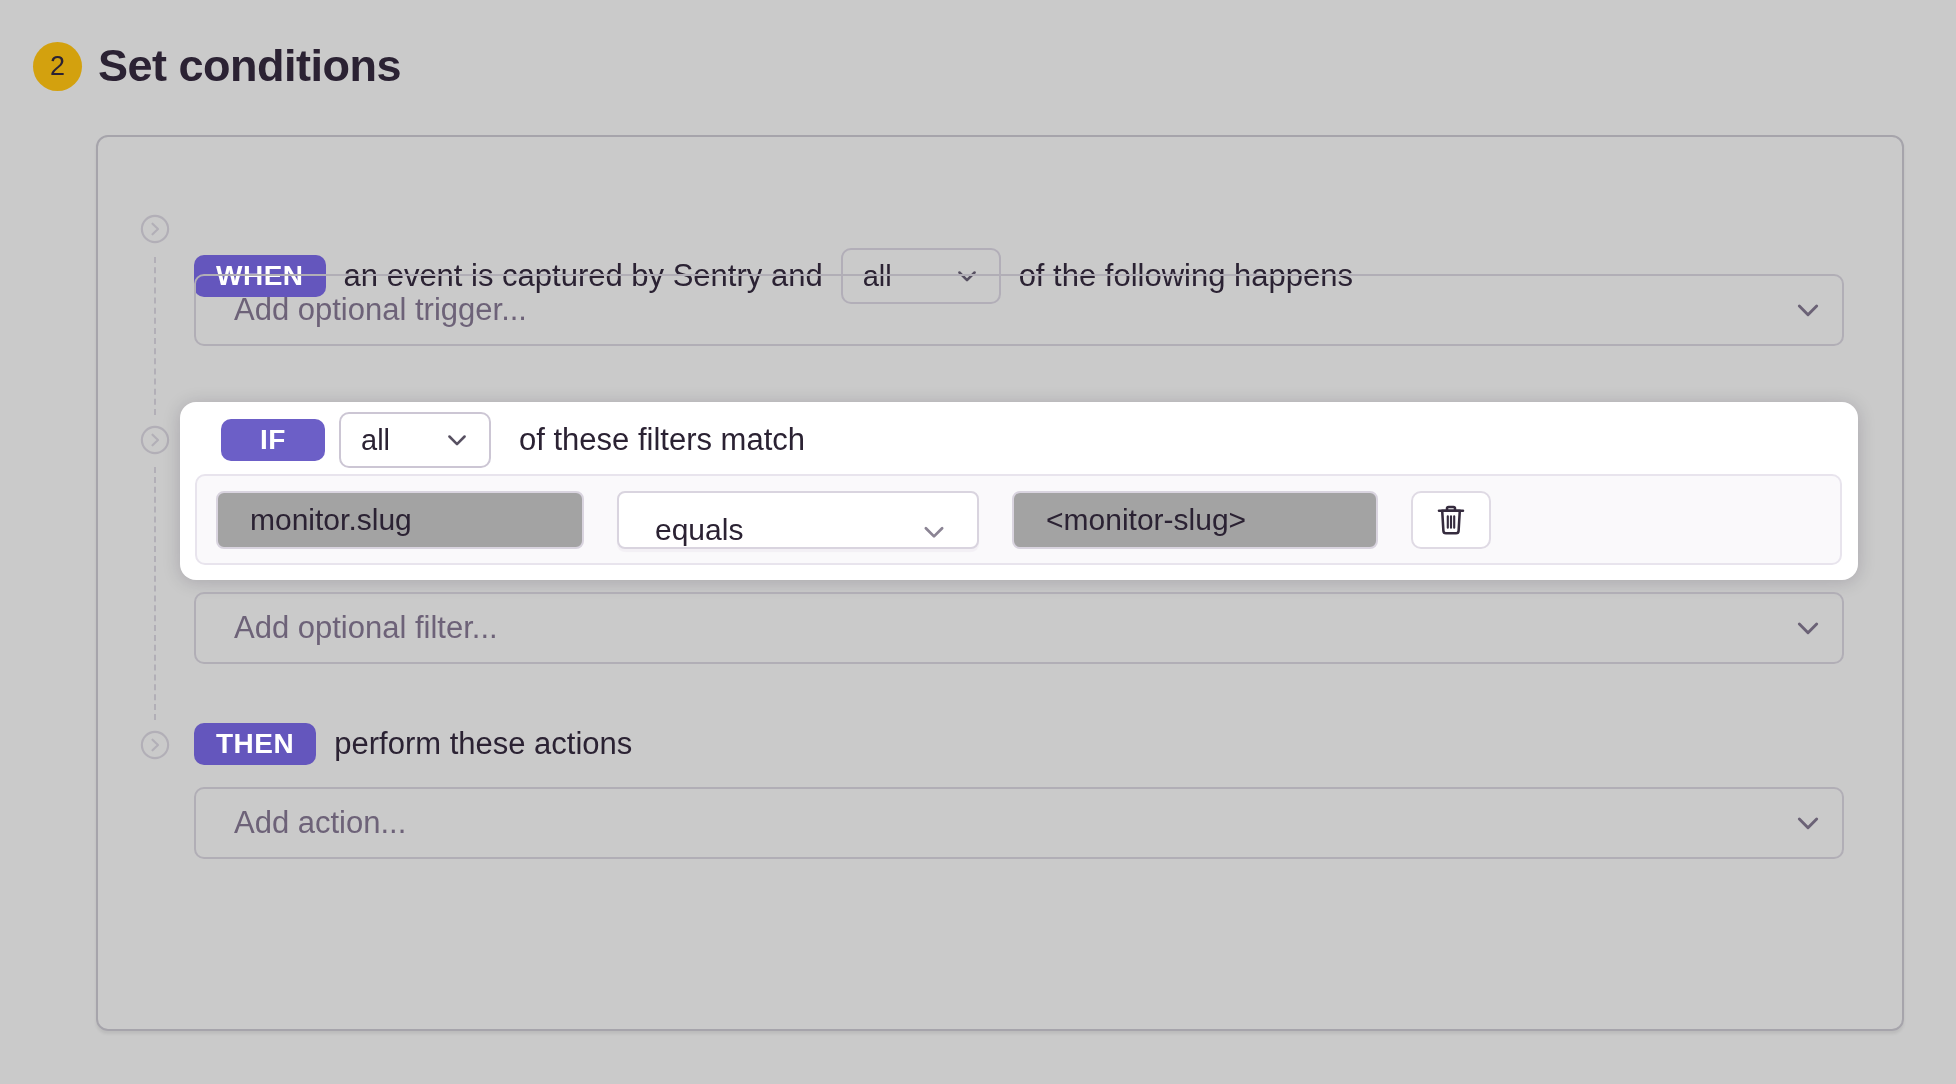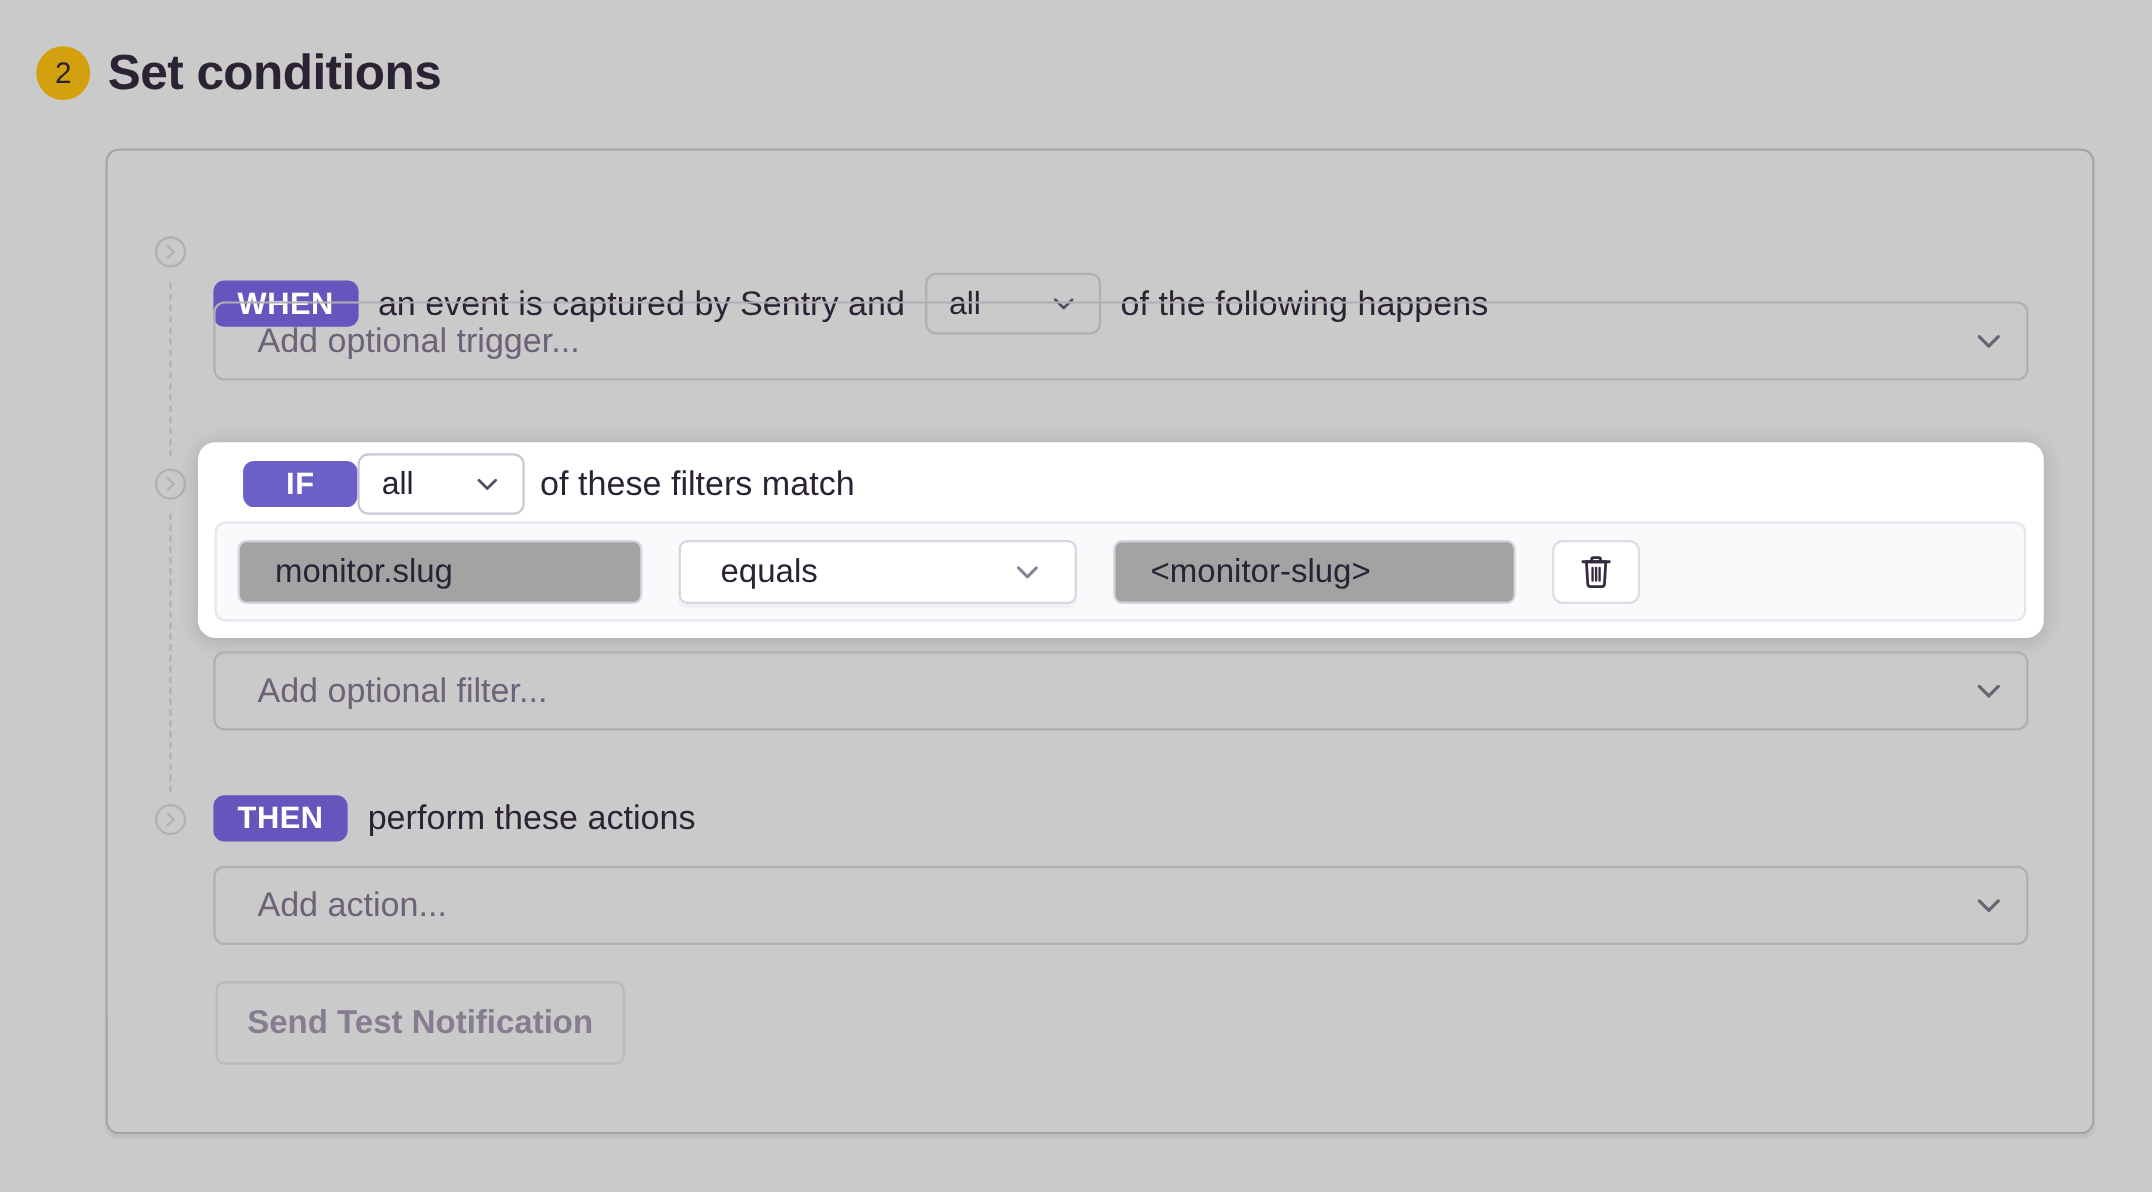--- a/index.html
+++ b/index.html
@@ -77,41 +77,41 @@
   .sel-action  { top:650px; }
 
   
   .if-card {
     position:absolute; left:82px; top:265px;
     width:1678px; height:178px;
     background:#ffffff; border-radius:16px;
     box-shadow:0 2px 18px rgba(20,10,40,0.18);
     padding:16px 15px;
   }
-  .if-head { display:flex; align-items:center; height:44px;padding-left:26px; }
+  .if-head { display:flex; align-items:center; gap:14px; height:44px;padding-left:26px; }
   .if-head .row-text { margin-left:14px; }
 
   .filter-box {
     margin-top:12px; height:91px; width:1647px;
     background:#FAF9FB; border:2px solid #E8E4ED; border-radius:10px;
     display:flex; align-items:center; gap:33px; padding:0 19px;
   }
   .filter-label { font-size:30px; font-weight:500; color:#2B2233; width:300px; flex:none; }
   .field-input {
     height:58px; flex:none;
     background:#a3a3a3; border:2px solid #D9D4DF; border-radius:8px;
     font-family:"Liberation Sans", sans-serif;
     font-size:30px; color:#2B2233; padding:0 32px;
   }
   .w-key { width:368px; } .w-val { width:366px; }
   .field-select {
     height:58px; width:362px; flex:none;
     background:#fff; border:2px solid #D9D4DF; border-radius:8px;
     box-shadow:0 3px 1px rgba(64,32,96,0.04);
-    display:flex; align-items:center; justify-content:space-between;
+    display:flex; align-items:flex-end; justify-content:space-between;
     padding:0 28px 0 36px; font-size:30px; color:#2B2233; cursor:pointer;
   }
   .trash-btn {
     height:58px; width:80px; flex:none;
     background:#fff; border:2px solid #DFDAE4; border-radius:10px;
     display:flex; align-items:center; justify-content:center;
     color:#352B3E; cursor:pointer;
   }
   .trash-btn svg { width:32px; height:36px; display:block; }
 
@@ -234,16 +234,15 @@
 
     <div class="big-select sel-action">
       <span>Add action...</span>
       <span class="chev">
         <svg width="32" height="32" viewBox="0 0 24 24" fill="none" stroke="#6b6276" stroke-width="2.2" stroke-linecap="round" stroke-linejoin="round">
             <path d="M5.5 9 L12 15.5 L18.5 9"></path>
           </svg>
       </span>
     </div>
 
-    <button class="test-btn">Send Test Notification</button>
 
   </div>
 </div>
 
 </body></html>

